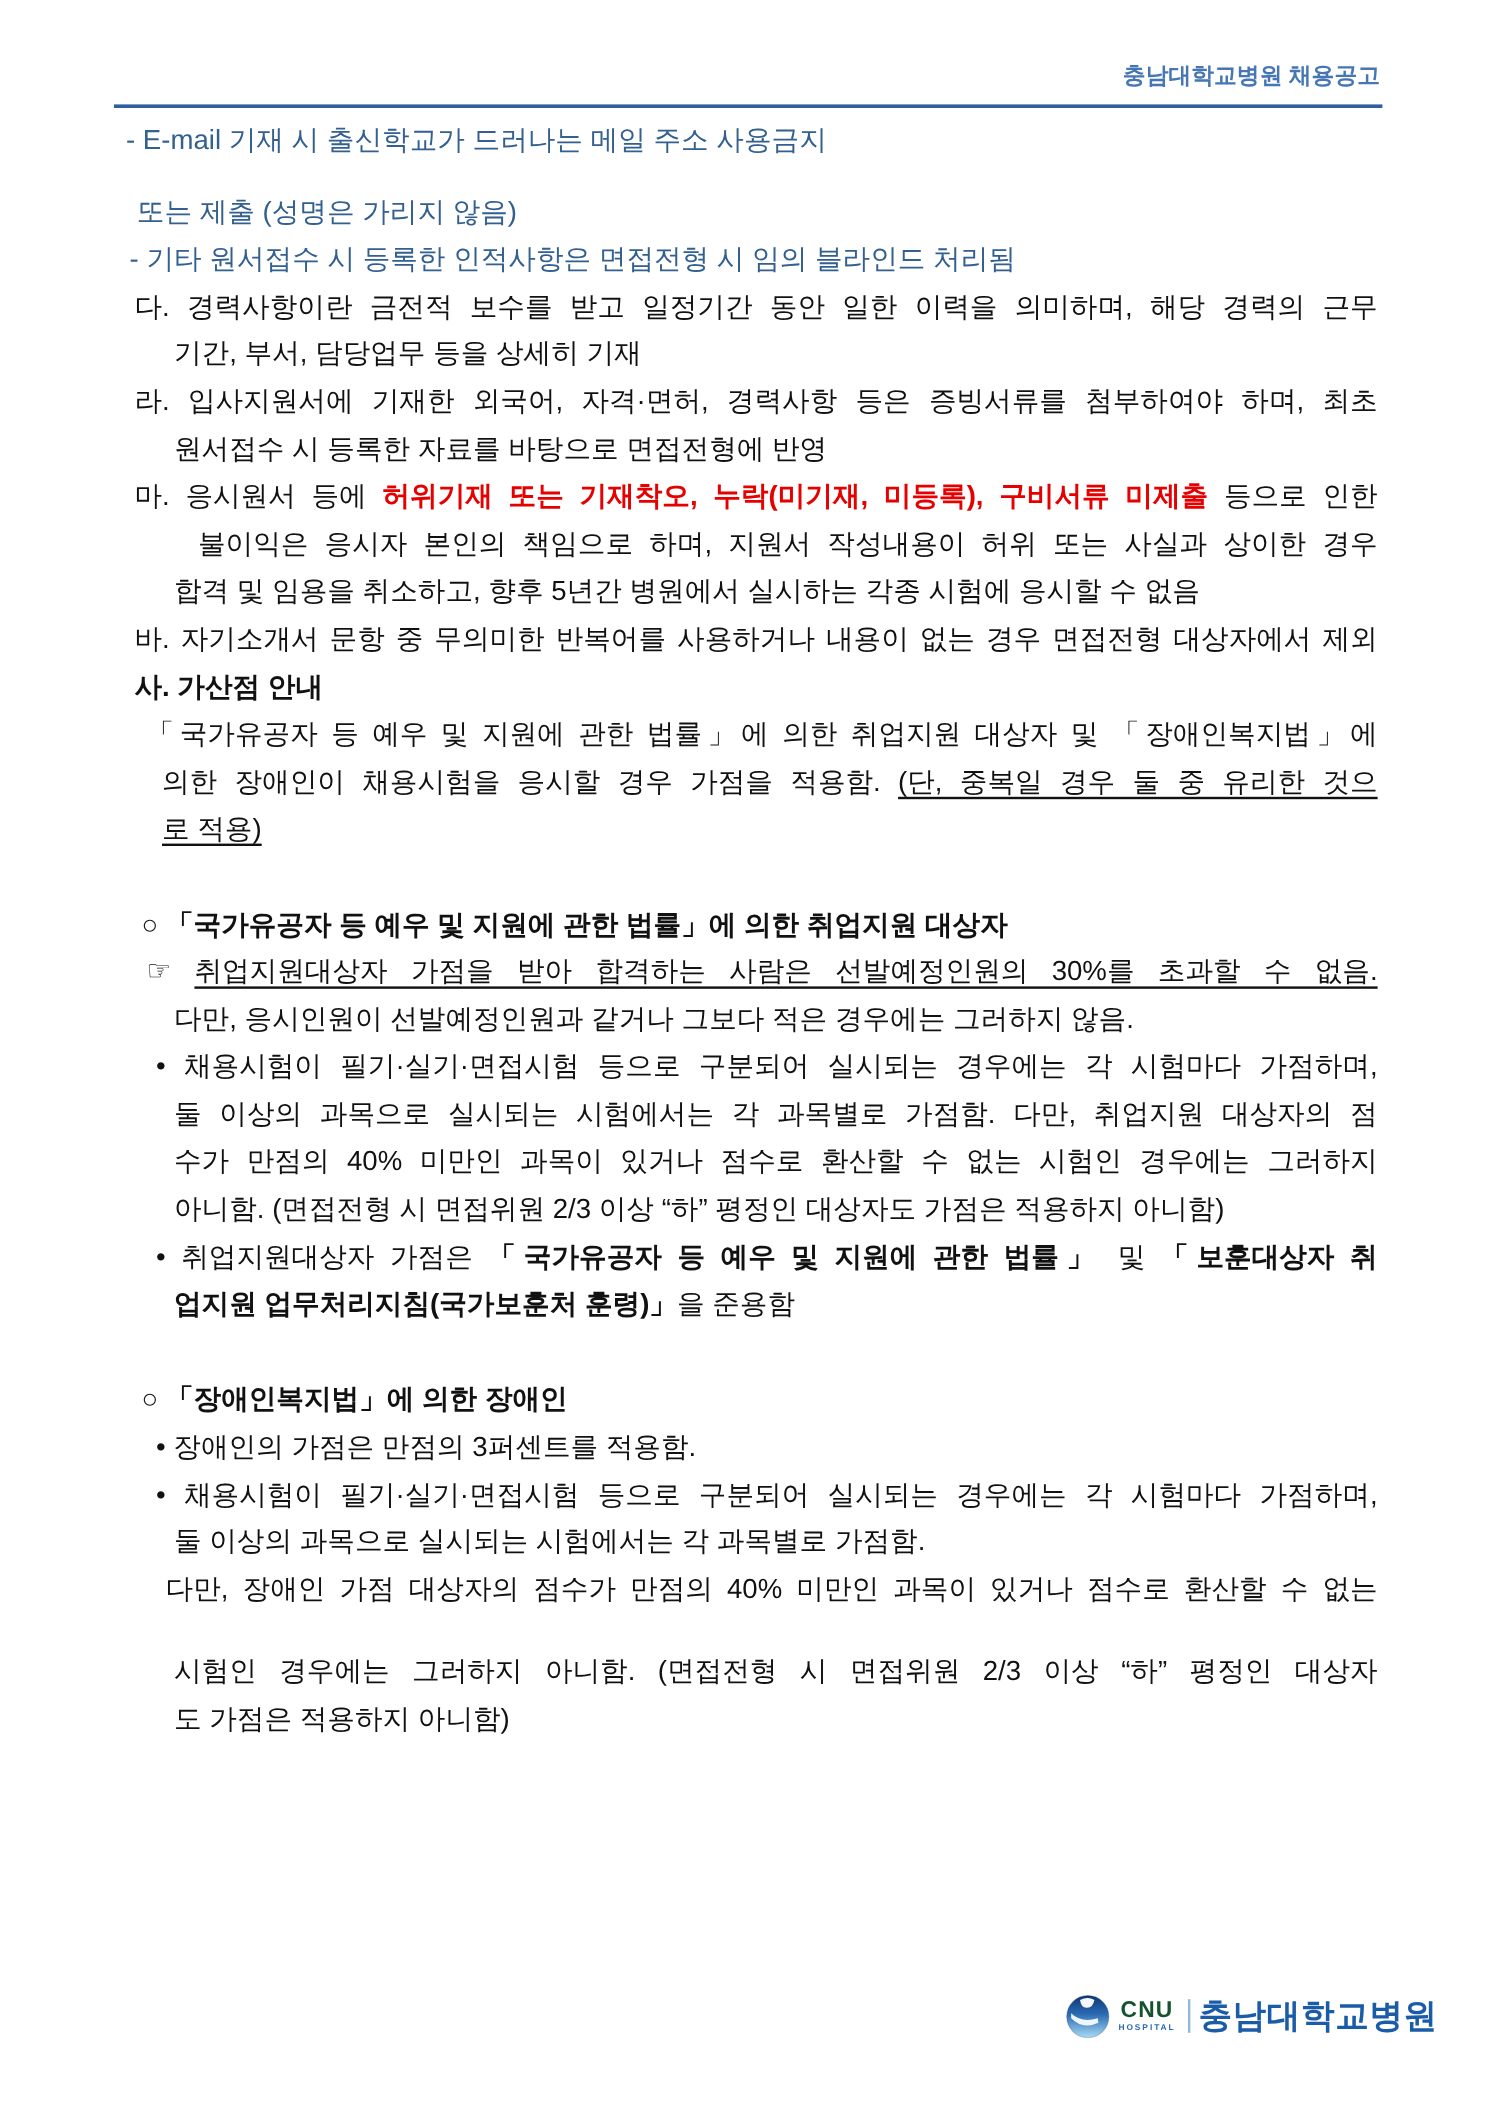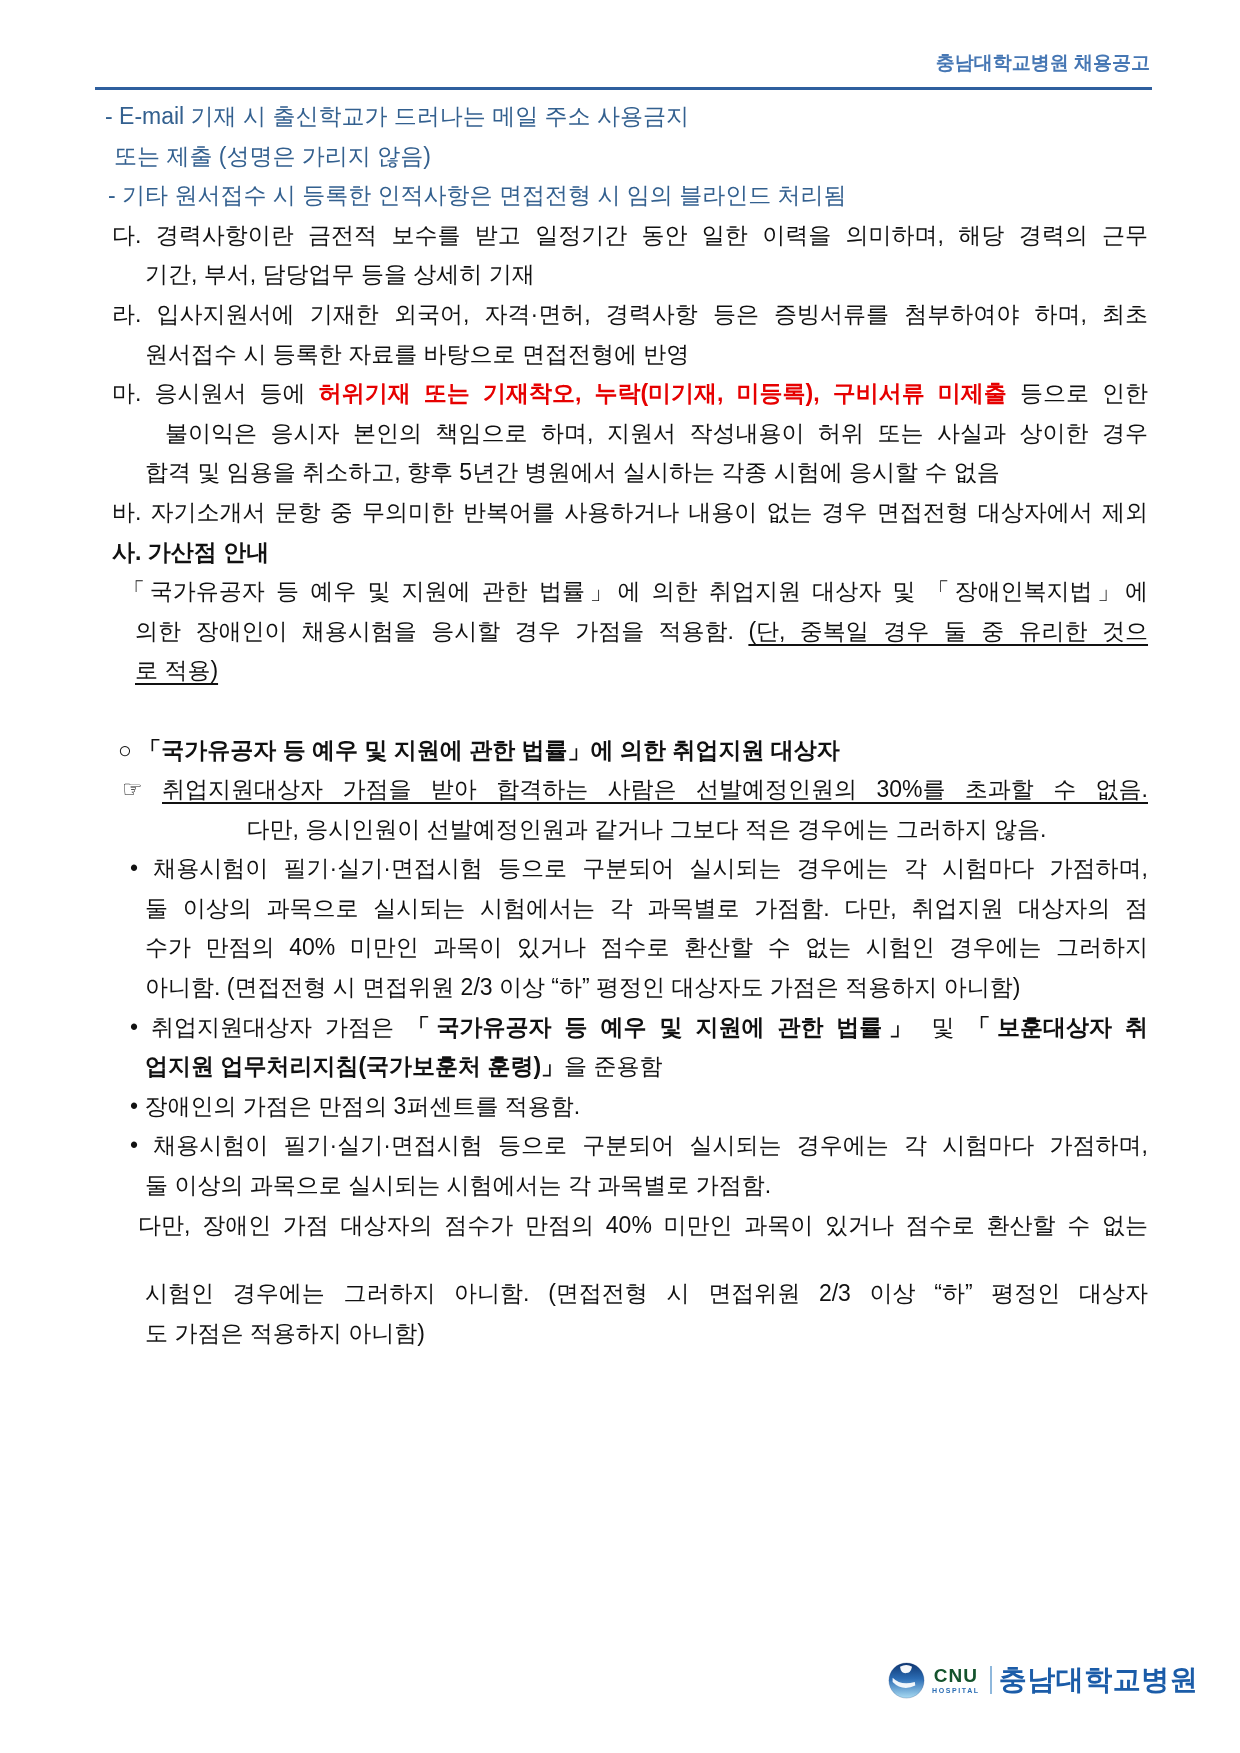--- a/index.html
+++ b/index.html
@@ -50,43 +50,44 @@
 </head>
 <body>
 
 <div class="page">
 
   <div class="hdr-title">충남대학교병원 채용공고</div>
   <div class="hdr-rule"></div>
 
   <div class="doc-body">
       <div class="line" style="padding-left: 5px;"><span class="seg blue">- E-mail 기재 시 출신학교가 드러나는 메일 주소 사용금지</span></div>
-      <div class="line" style="padding-left: 14px;"><span class="seg blue">또는 제출 (성명은 가리지 않음)</span></div>
+      <div class="line" style="padding-left: 14px; margin-top: 20px;"><span class="seg blue">또는 제출 (성명은 가리지 않음)</span></div>
       <div class="line" style="padding-left: 8px;"><span class="seg blue">- 기타 원서접수 시 등록한 인적사항은 면접전형 시 임의 블라인드 처리됨</span></div>
       <div class="line j" style="padding-left: 12px;"><span class="seg black">다. 경력사항이란 금전적 보수를 받고 일정기간 동안 일한 이력을 의미하며, 해당 경력의 근무</span></div>
       <div class="line" style="padding-left: 45px;"><span class="seg black">기간, 부서, 담당업무 등을 상세히 기재</span></div>
       <div class="line j" style="padding-left: 12px;"><span class="seg black">라. 입사지원서에 기재한 외국어, 자격·면허, 경력사항 등은 증빙서류를 첨부하여야 하며, 최초</span></div>
       <div class="line" style="padding-left: 45px;"><span class="seg black">원서접수 시 등록한 자료를 바탕으로 면접전형에 반영</span></div>
       <div class="line j" style="padding-left: 12px;"><span class="seg black">마. 응시원서 등에 </span><span class="seg red-bold">허위기재 또는 기재착오, 누락(미기재, 미등록), 구비서류 미제출</span><span class="seg black"> 등으로 인한</span></div>
       <div class="line j" style="padding-left: 65px;"><span class="seg black">불이익은 응시자 본인의 책임으로 하며, 지원서 작성내용이 허위 또는 사실과 상이한 경우</span></div>
       <div class="line" style="padding-left: 45px;"><span class="seg black">합격 및 임용을 취소하고, 향후 5년간 병원에서 실시하는 각종 시험에 응시할 수 없음</span></div>
       <div class="line j" style="padding-left: 12px;"><span class="seg black">바. 자기소개서 문항 중 무의미한 반복어를 사용하거나 내용이 없는 경우 면접전형 대상자에서 제외</span></div>
       <div class="line" style="padding-left: 12px;"><span class="seg bold">사. 가산점 안내</span></div>
       <div class="line j" style="padding-left: 22px;"><span class="seg black">「국가유공자 등 예우 및 지원에 관한 법률」에 의한 취업지원 대상자 및 「장애인복지법」에</span></div>
       <div class="line j" style="padding-left: 35px;"><span class="seg black">의한 장애인이 채용시험을 응시할 경우 가점을 적용함. </span><span class="seg underline">(단, 중복일 경우 둘 중 유리한 것으</span></div>
       <div class="line" style="padding-left: 35px;"><span class="seg underline">로 적용)</span></div>
       <div class="line gap" style="padding-left: 18px;"><span class="seg bold">○ 「국가유공자 등 예우 및 지원에 관한 법률」에 의한 취업지원 대상자</span></div>
       <div class="line j" style="padding-left: 22px;"><span class="seg black">☞ </span><span class="seg underline">취업지원대상자 가점을 받아 합격하는 사람은 선발예정인원의 30%를 초과할 수 없음.</span></div>
-      <div class="line" style="padding-left: 45px; text-align: center;"><span class="seg black">다만, 응시인원이 선발예정인원과 같거나 그보다 적은 경우에는 그러하지 않음.</span></div>
+      <div class="line" style="padding-left: 45px;"><span class="seg black">다만, 응시인원이 선발예정인원과 같거나 그보다 적은 경우에는 그러하지 않음.</span></div>
       <div class="line j" style="padding-left: 30px;"><span class="seg black">• 채용시험이 필기·실기·면접시험 등으로 구분되어 실시되는 경우에는 각 시험마다 가점하며,</span></div>
       <div class="line j" style="padding-left: 45px;"><span class="seg black">둘 이상의 과목으로 실시되는 시험에서는 각 과목별로 가점함. 다만, 취업지원 대상자의 점</span></div>
       <div class="line j" style="padding-left: 45px;"><span class="seg black">수가 만점의 40% 미만인 과목이 있거나 점수로 환산할 수 없는 시험인 경우에는 그러하지</span></div>
       <div class="line" style="padding-left: 45px;"><span class="seg black">아니함. (면접전형 시 면접위원 2/3 이상 “하” 평정인 대상자도 가점은 적용하지 아니함)</span></div>
       <div class="line j" style="padding-left: 30px;"><span class="seg black">• 취업지원대상자 가점은 </span><span class="seg bold">「국가유공자 등 예우 및 지원에 관한 법률」</span><span class="seg black"> 및 </span><span class="seg bold">「보훈대상자 취</span></div>
       <div class="line" style="padding-left: 45px;"><span class="seg bold">업지원 업무처리지침(국가보훈처 훈령)」</span><span class="seg black">을 준용함</span></div>
+      <div class="line gap" style="padding-left: 18px;"><span class="seg bold">○ 「장애인복지법」에 의한 장애인</span></div>
       <div class="line" style="padding-left: 30px;"><span class="seg black">• 장애인의 가점은 만점의 3퍼센트를 적용함.</span></div>
       <div class="line j" style="padding-left: 30px;"><span class="seg black">• 채용시험이 필기·실기·면접시험 등으로 구분되어 실시되는 경우에는 각 시험마다 가점하며,</span></div>
       <div class="line" style="padding-left: 45px;"><span class="seg black">둘 이상의 과목으로 실시되는 시험에서는 각 과목별로 가점함.</span></div>
       <div class="line j" style="padding-left: 38px;"><span class="seg black">다만, 장애인 가점 대상자의 점수가 만점의 40% 미만인 과목이 있거나 점수로 환산할 수 없는</span></div>
       <div class="line j" style="padding-left: 45px; margin-top: 29px;"><span class="seg black">시험인 경우에는 그러하지 아니함. (면접전형 시 면접위원 2/3 이상 “하” 평정인 대상자</span></div>
       <div class="line" style="padding-left: 45px;"><span class="seg black">도 가점은 적용하지 아니함)</span></div>
     </div>
 
   <div class="footer-logo">
     <svg class="logo-globe" viewBox="0 0 40 40" xmlns="http://www.w3.org/2000/svg">

